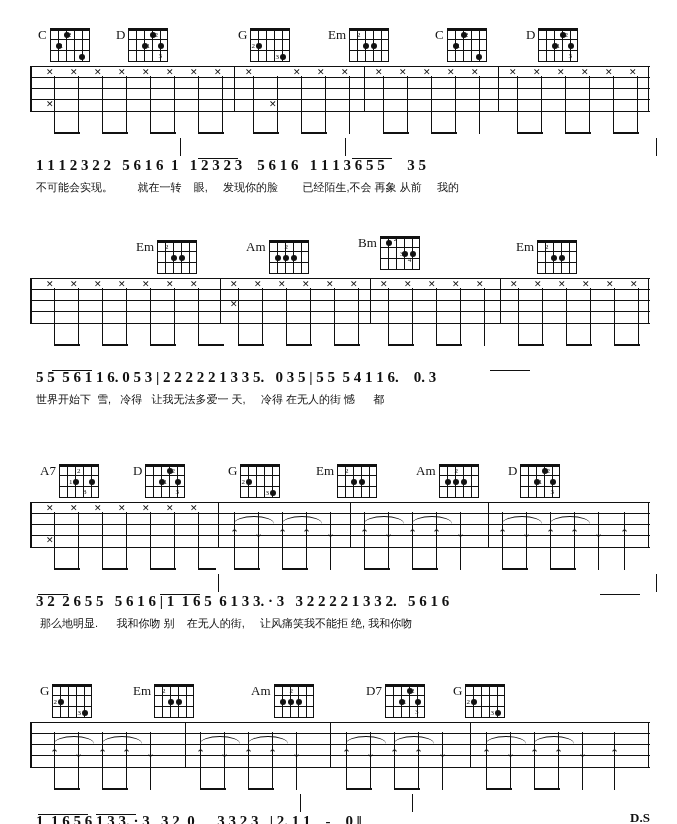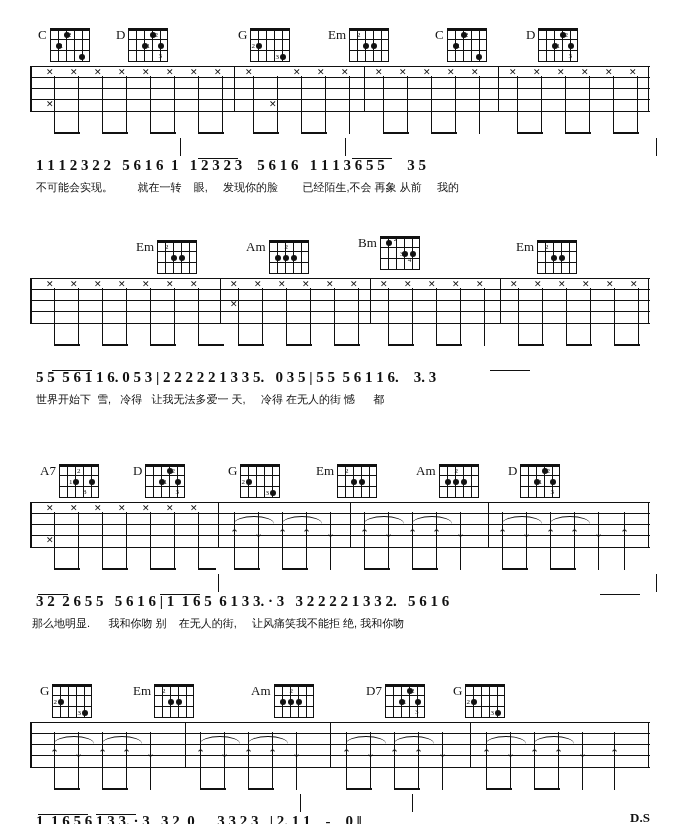--- a/index.html
+++ b/index.html
@@ -560,21 +560,21 @@
       <div class="beam" style="left:256px; top:70px; width:26px"></div>
       <div class="beam" style="left:304px; top:70px; width:26px"></div>
       <div class="beam" style="left:358px; top:70px; width:26px"></div>
       <div class="beam" style="left:406px; top:70px; width:26px"></div>
       <div class="beam" style="left:488px; top:70px; width:26px"></div>
       <div class="beam" style="left:536px; top:70px; width:26px"></div>
       <div class="beam" style="left:584px; top:70px; width:26px"></div>
     </div>
 
     <div class="numrow" style="top:140px;">
-      <span class="seg" style="left:8px;">5 5  5 6 1 1 6. 0 5 3 | 2 2 2 2 2 1 3 3 5.   0 3 5 | 5 5  5 6 1 1 6.    3. 3</span>
+      <span class="seg" style="left:8px;">5 5  5 6 1 1 6. 0 5 3 | 2 2 2 2 2 1 3 3 5.   0 3 5 | 5 5  5 4 1 1 6.    0. 3</span>
     </div>
     <div class="lyricrow" style="top:168px;">
       <span class="seg" style="left:8px;">世界开始下  雪,   冷得   让我无法多爱一 天,     冷得 在无人的街 憾      都</span>
     </div>
     <div class="numline" style="left:52px; top:158px; width:40px;"></div>
     <div class="numline" style="left:490px; top:158px; width:40px;"></div>
   </div>
 
   <div class="system" style="top:436px;">
 
@@ -784,21 +784,21 @@
       <div class="slur" style="left:334px; top:18px; width:40px;"></div>
       <div class="slur" style="left:382px; top:18px; width:40px;"></div>
       <div class="slur" style="left:472px; top:18px; width:40px;"></div>
       <div class="slur" style="left:520px; top:18px; width:40px;"></div>
     </div>
 
     <div class="numrow" style="top:140px;">
       <span class="seg" style="left:8px;">3 2  2 6 5 5   5 6 1 6 | 1  1 6 5  6 1 3 3. · 3   3 2 2 2 2 1 3 3 2.   5 6 1 6</span>
     </div>
     <div class="lyricrow" style="top:168px;">
-      <span class="seg" style="left:4px;">那么地明显.      我和你吻 别    在无人的街,     让风痛笑我不能拒 绝, 我和你吻</span>
+      <span class="seg" style="left:12px;">那么地明显.      我和你吻 别    在无人的街,     让风痛笑我不能拒 绝, 我和你吻</span>
     </div>
     <div class="numline" style="left:38px; top:158px; width:30px;"></div>
     <div class="numline" style="left:160px; top:158px; width:40px;"></div>
     <div class="numline" style="left:600px; top:158px; width:40px;"></div>
     <div class="vbar" style="left:218px; top:138px; height:18px;"></div>
     <div class="vbar" style="left:656px; top:138px; height:18px;"></div>
   </div>
 
   <div class="system" style="top:668px;">
 

